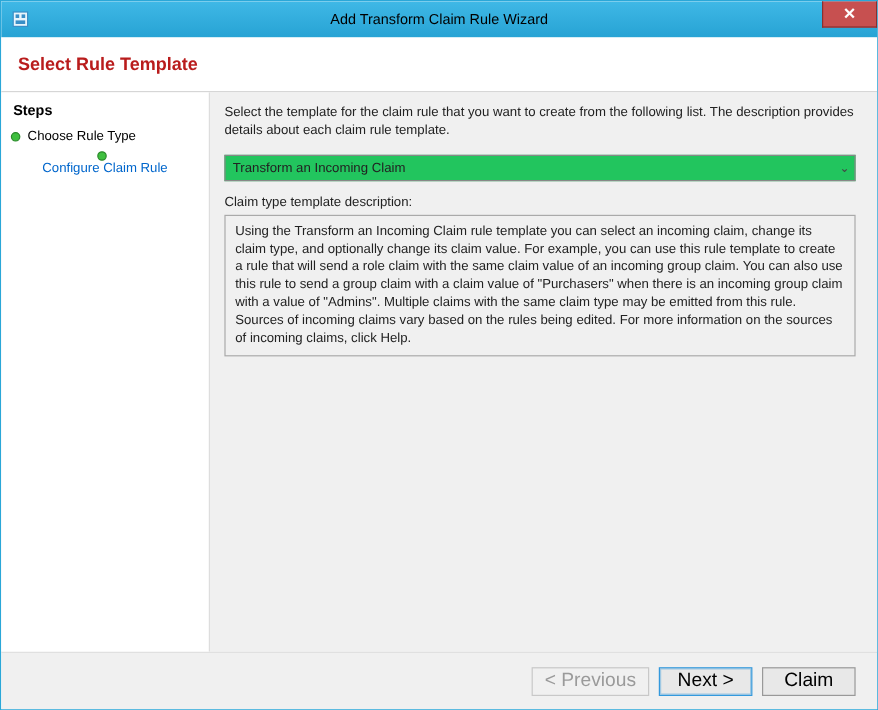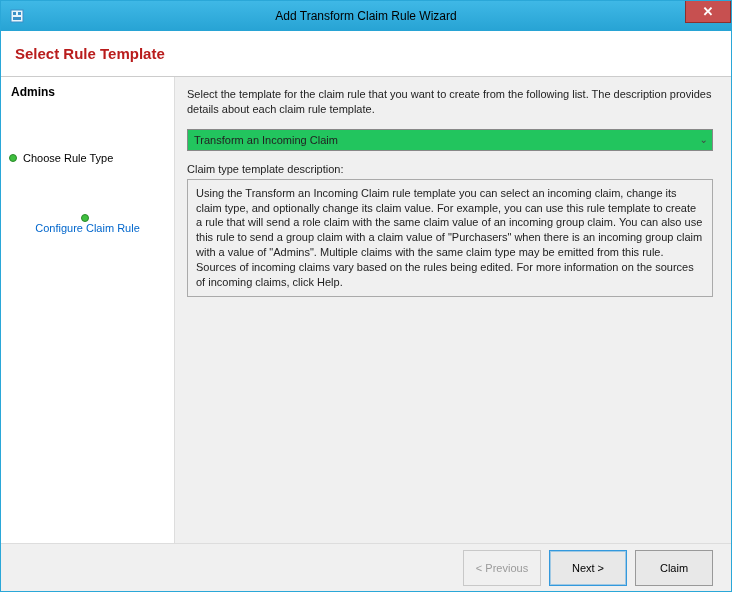--- a/index.html
+++ b/index.html
@@ -75,21 +75,20 @@
     font-weight: bold;
     padding: 2px 10px 6px 10px;
     font-size: 12px;
   }
   .step {
     display: flex;
     align-items: center;
     padding: 3px 8px;
     font-size: 11px;
     cursor: default;
-    margin-top: 44px;
   }
   .step .bullet {
     width: 8px; height: 8px;
     border-radius: 50%;
     background: #3fbf3f;
     border: 1px solid #2a8a2a;
     margin-right: 6px;
     flex-shrink: 0;
   }
   .step-current { color: #000; }
@@ -132,24 +131,24 @@
     background: #f0f0f0;
     border-top: 1px solid #ddd;
     display: flex;
     align-items: center;
     justify-content: flex-end;
     padding-right: 18px;
     gap: 8px;
   }
   .btn {
     min-width: 78px;
-    height: 36px;
+    height: 24px;
     border: 1px solid #999;
     background: #e8e8e8;
-    font-size: 11px;
+    font-size: 16px;
     display: inline-flex;
     align-items: center;
     justify-content: center;
     cursor: pointer;
     padding: 0 10px;
   }
   .btn.disabled {
     color: #9a9a9a;
     border-color: #c8c8c8;
     background: #f0f0f0;
@@ -177,21 +176,21 @@
     <span>✕</span>
   </div>
 </div>
 
 <div class="header">
   <span>Select Rule Template</span>
 </div>
 
 <div class="body">
   <div class="sidebar">
-    <div class="sidebar-heading">Admins</div>
+    <div class="sidebar-heading">Steps</div>
     <div class="step step-current">
       <span class="bullet"></span>
       <span>Choose Rule Type</span>
     </div>
     <div class="step step-link">
       <span class="bullet"></span>
       <span>Configure Claim Rule</span>
     </div>
   </div>
 

